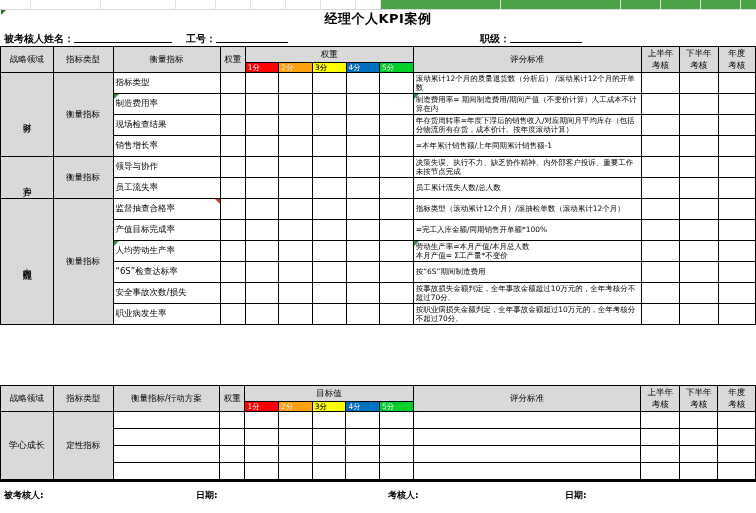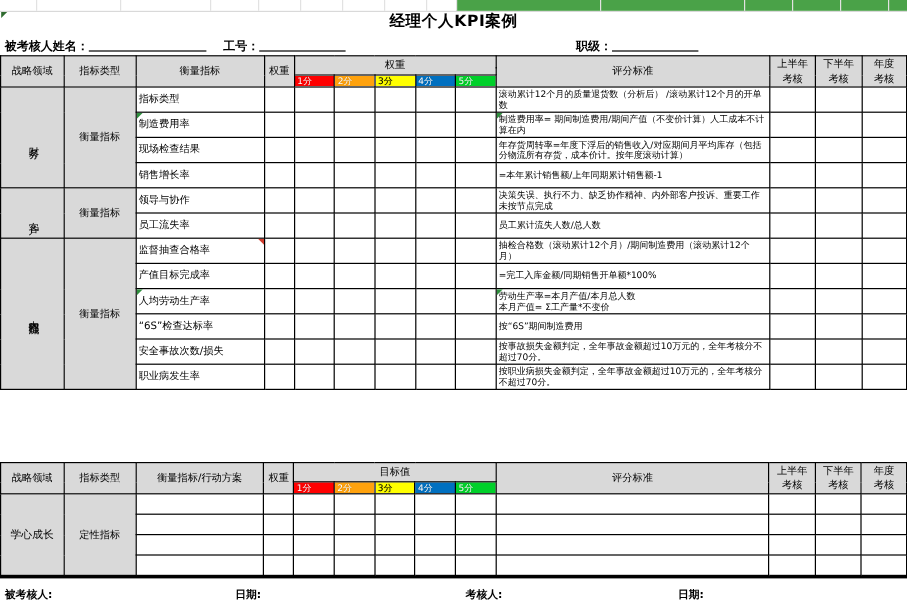--- a/index.html
+++ b/index.html
@@ -208,21 +208,21 @@
         <tr style="height: 21px;">
           <td class="areacell" rowspan="6"><span class="vert">内部流程</span></td>
           <td class="typecell" rowspan="6">衡量指标</td>
           <td class="metric cmt-red">监督抽查合格率</td>
           <td class="blank"></td>
           <td class="blank"></td>
           <td class="blank"></td>
           <td class="blank"></td>
           <td class="blank"></td>
           <td class="blank"></td>
-          <td class="crit">抽检合格数（滚动累计12个月）/期间制造费用（滚动累计12个月）</td>
+          <td class="crit">指标类型（滚动累计12个月）/滚抽检单数（滚动累计12个月）</td>
           <td class="blank"></td>
           <td class="blank"></td>
           <td class="blank"></td>
         </tr>
         <tr style="height: 21px;">
           <td class="metric">产值目标完成率</td>
           <td class="blank"></td>
           <td class="blank"></td>
           <td class="blank"></td>
           <td class="blank"></td>

